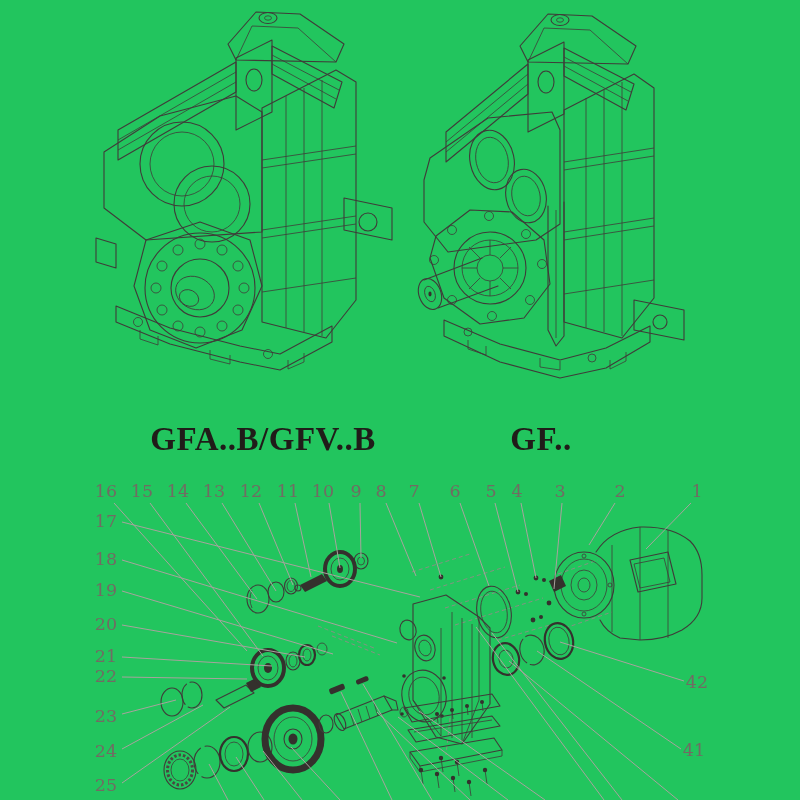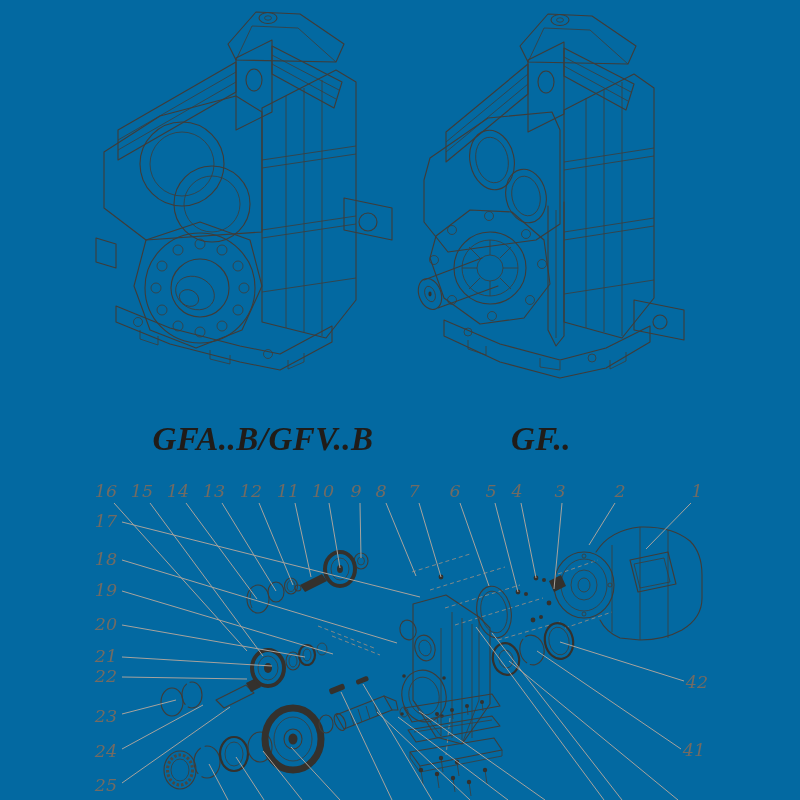--- a/index.html
+++ b/index.html
@@ -1,17 +1,17 @@
 <!DOCTYPE html>
 <html><head>
 <meta charset="utf-8">
 <style>
   html,body{margin:0;padding:0;background:#ffffff;}
-  .page{position:relative;width:800px;height:800px;background:#0369a1;overflow:hidden;
-        font-family:"Liberation Serif",serif;font-style:italic;}
+  .page{position:relative;width:800px;height:800px;background:#22c55e;overflow:hidden;
+        font-family:"Liberation Serif",serif;}
   svg{display:block;}
   .ln{fill:none;stroke:var(--line,#3f3c39);stroke-width:1.1;stroke-linejoin:round;stroke-linecap:round;}
   .lnthin{fill:none;stroke:var(--line,#3f3c39);stroke-width:.8;stroke-linejoin:round;}
   .rim{fill:none;stroke:var(--dark,#34312d);stroke-width:4;}
   .rim7{fill:none;stroke:var(--dark,#34312d);stroke-width:7;}
   .rim2{fill:none;stroke:var(--dark,#413d38);stroke-width:2.2;}
   .fd{fill:var(--dark,#34312d);stroke:none;}
   .dash{fill:none;stroke:var(--dash,#908c86);stroke-width:.9;stroke-dasharray:4 3;}
   .leader{stroke:var(--leader,#a8a39d);stroke-width:1;fill:none;}
   .callout{fill:var(--number,#726b63);font-family:"DejaVu Serif",serif;font-size:17.5px;}

